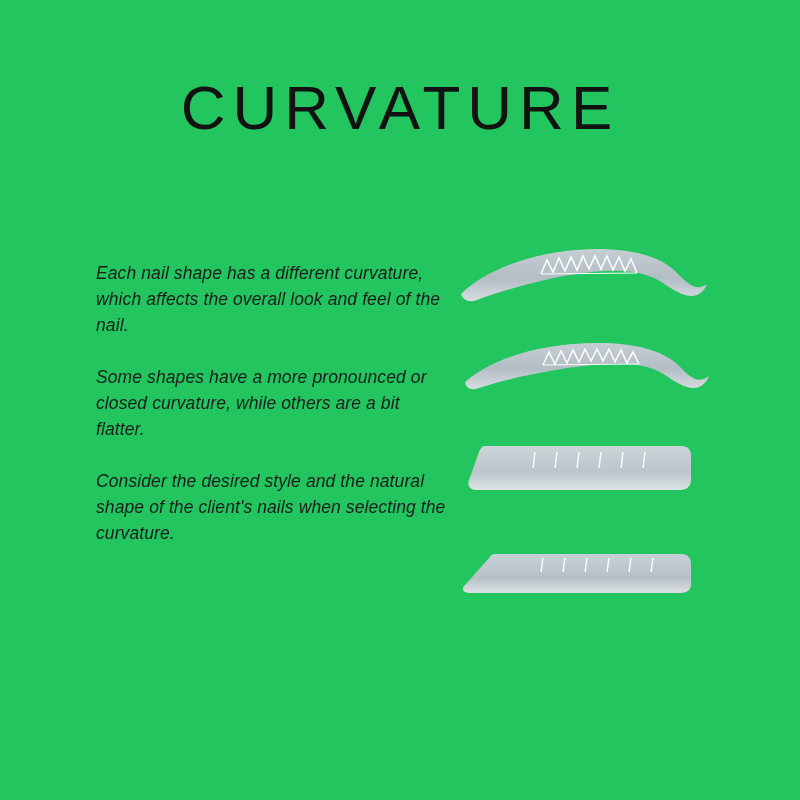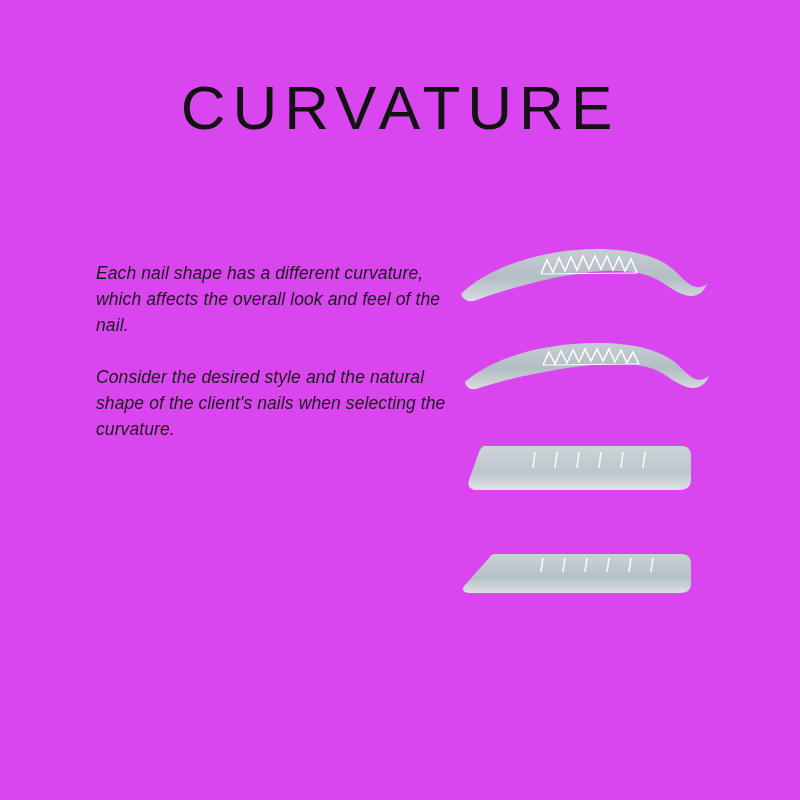--- a/index.html
+++ b/index.html
@@ -11,21 +11,21 @@
     height: 800px;
     background: #ffffff;
     font-family: "Liberation Sans", sans-serif;
     color: #1a1a1a;
     overflow: hidden;
   }
   .page {
     position: relative;
     width: 800px;
     height: 800px;
-    background: #d946ef;
+    background: #22c55e;
   }
   .title {
     position: absolute;
     top: 72px;
     left: 0;
     width: 800px;
     text-align: center;
     font-size: 62px;
     font-weight: 400;
     letter-spacing: 7px;
@@ -67,20 +67,21 @@
 </style>
 </head>
 <body>
 
 <div class="page">
 
   <div class="title">CURVATURE</div>
 
   <div class="text-column">
     <p class="para">Each nail shape has a different curvature, which affects the overall look and feel of the nail.</p>
+    <p class="para">Some shapes have a more pronounced or closed curvature, while others are a bit flatter.</p>
     <p class="para">Consider the desired style and the natural shape of the client's nails when selecting the curvature.</p>
   </div>
 
   <div class="figures">
 
     <div class="figure fig-1">
       <svg width="260" height="80" viewBox="0 0 260 80" xmlns="http://www.w3.org/2000/svg">
         <defs>
           <linearGradient id="g1" x1="0" y1="0" x2="0" y2="1">
             <stop offset="0%" stop-color="#c5ced3"></stop>

